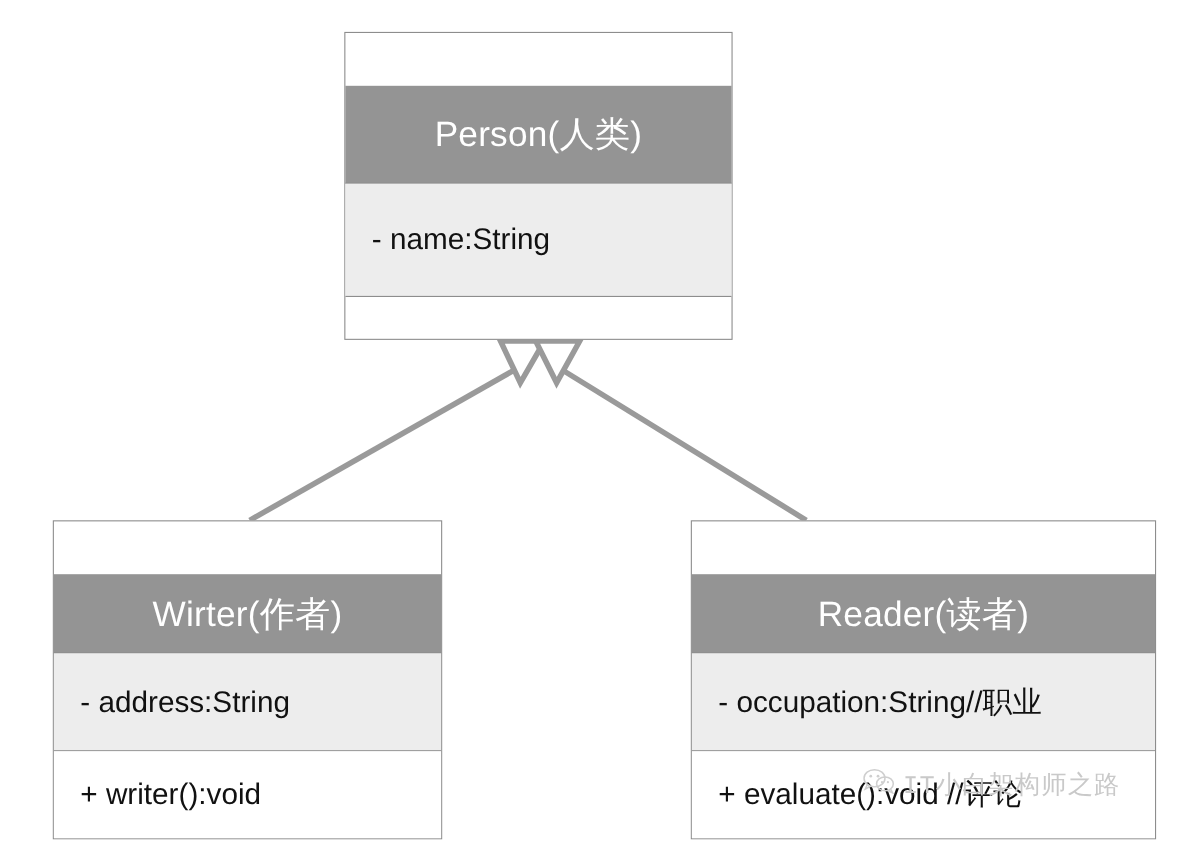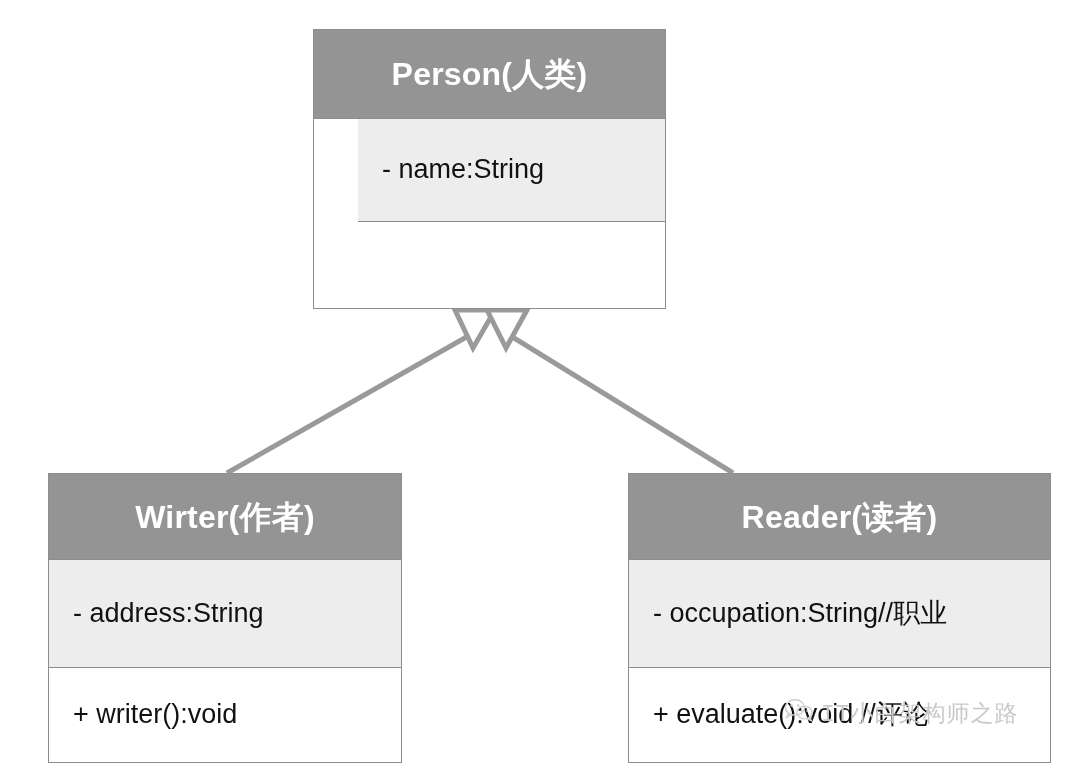--- a/index.html
+++ b/index.html
@@ -40,23 +40,24 @@
   }
   .uml-header {
     box-sizing: border-box;
     background: #949494;
     color: #ffffff;
     border-bottom: 1px solid #8d8d8d;
     display: flex;
     align-items: center;
     justify-content: center;
     font-size: 32px;
-    font-weight: 700;
+    font-weight: 400;
     letter-spacing: 0.2px;
     line-height: 1;
+    margin-top: 48px;
   }
   .uml-attrs {
     box-sizing: border-box;
     background: #ededed;
     border-bottom: 1px solid #8d8d8d;
     display: flex;
     flex-direction: column;
     justify-content: center;
     padding-left: 24px;
   }
@@ -71,21 +72,21 @@
   .uml-line {
     font-size: 27px;
     color: #111111;
     line-height: 1.38;
     white-space: nowrap;
   }
 
   
   #class-person { left: 313px; top: 29px; width: 353px; height: 280px; }
   #class-person .uml-header { height: 89px; }
-  #class-person .uml-attrs  { height: 103px; margin-left: 44px; }
+  #class-person .uml-attrs  { height: 103px; }
   #class-person .uml-ops    { height: 88px; }
 
   
   #class-wirter { left: 48px; top: 473px; width: 354px; height: 290px; }
   #class-wirter .uml-header { height: 87px; }
   #class-wirter .uml-attrs  { height: 108px; }
   #class-wirter .uml-ops    { height: 95px; }
 
   
   #class-reader { left: 628px; top: 473px; width: 423px; height: 290px; }

